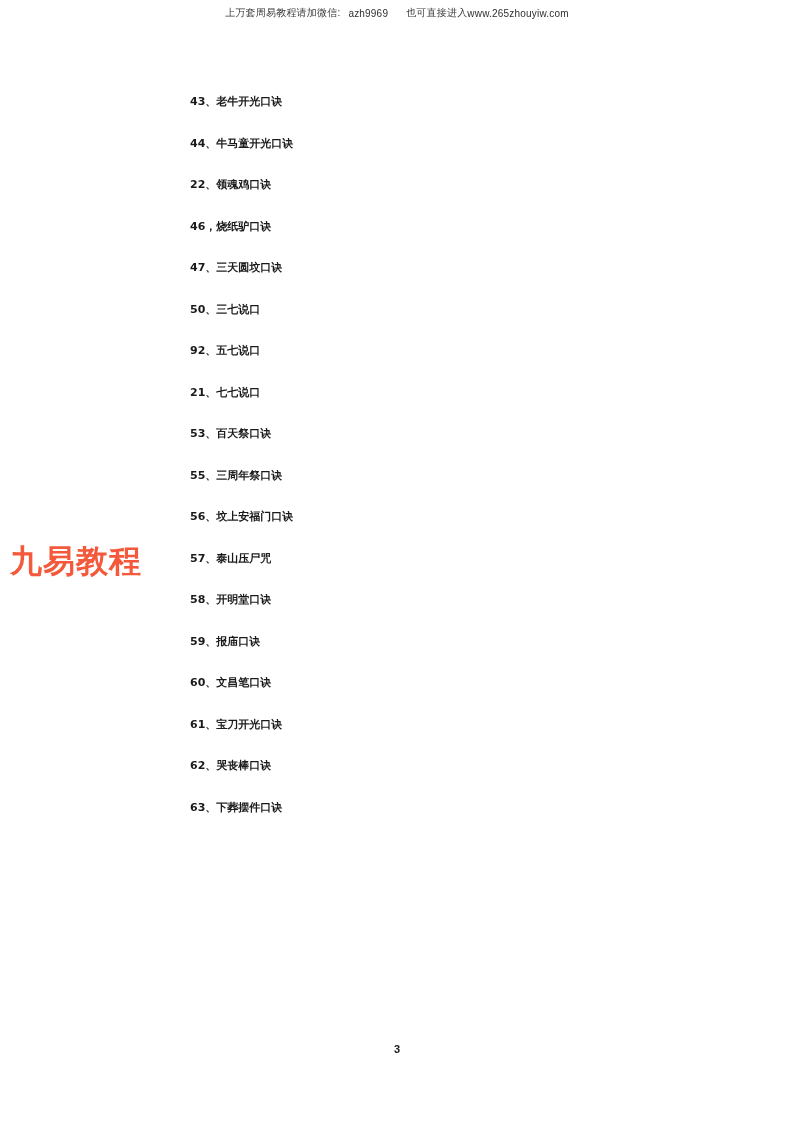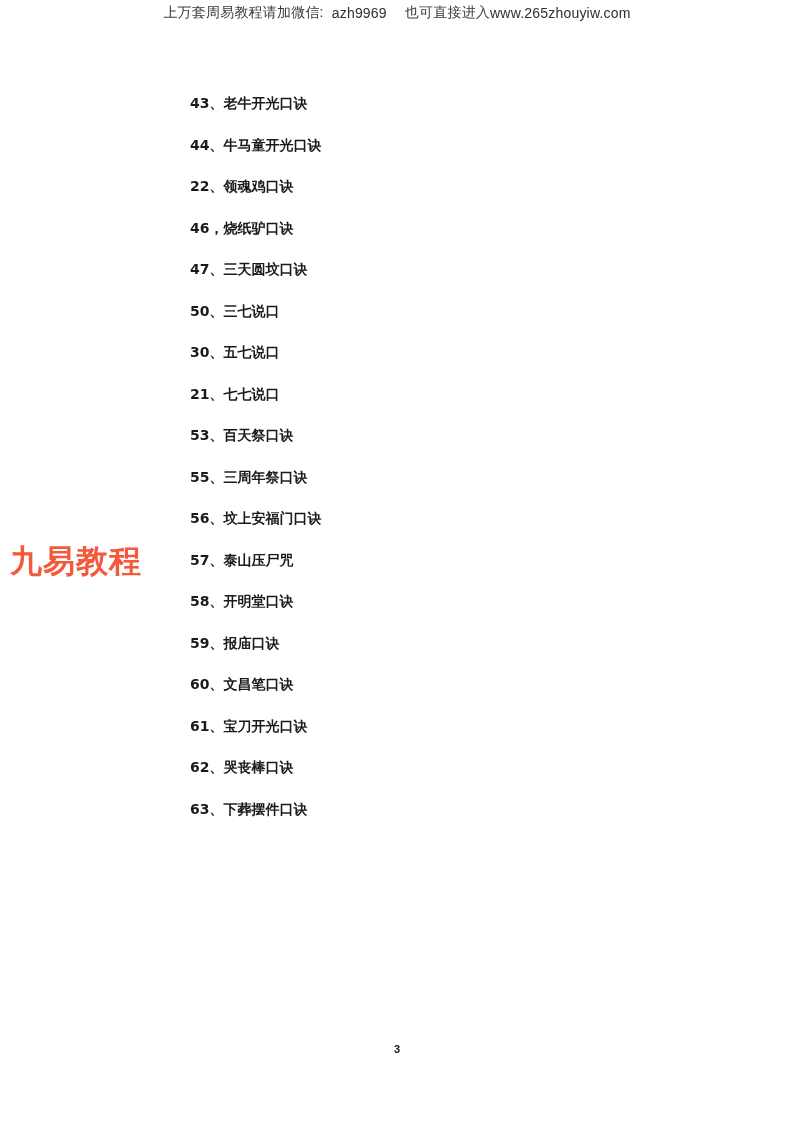--- a/index.html
+++ b/index.html
@@ -18,21 +18,21 @@
   
   .top-banner {
     position: absolute;
     top: 0;
     left: 0;
     width: 794px;
     height: 26px;
     display: flex;
     align-items: center;
     justify-content: center;
-    font-size: 14px;
+    font-size: 10px;
     color: #3a3a3a;
     letter-spacing: 0.2px;
     white-space: nowrap;
   }
   .top-banner .seg1 { color: #3a3a3a; }
   .top-banner .seg2 { color: #2f2f2f; margin-left: 8px; }
   .top-banner .seg3 { color: #3a3a3a; margin-left: 18px; }
   .top-banner .seg4 { color: #2f2f2f; }
 
   
@@ -49,21 +49,21 @@
   }
 
   
   .content {
     position: absolute;
     left: 190px;
     top: 96px;
     width: 520px;
   }
   .list-item {
-    font-size: 14px;
+    font-size: 11px;
     font-weight: bold;
     color: #1a1a1a;
     line-height: 1;
     height: 41.5px;
     display: flex;
     align-items: flex-start;
     white-space: nowrap;
     font-family: "DejaVu Sans", "Liberation Sans", sans-serif;
   }
   .list-item .txt {
@@ -107,21 +107,21 @@
   <div class="list-item">
       <span class="txt">46，烧纸驴口诀</span>
     </div>
   <div class="list-item">
       <span class="txt">47、三天圆坟口诀</span>
     </div>
   <div class="list-item">
       <span class="txt">50、三七说口</span>
     </div>
   <div class="list-item">
-      <span class="txt">30、五七说口</span>
+      <span class="txt">92、五七说口</span>
     </div>
   <div class="list-item">
       <span class="txt">21、七七说口</span>
     </div>
   <div class="list-item">
       <span class="txt">53、百天祭口诀</span>
     </div>
   <div class="list-item">
       <span class="txt">55、三周年祭口诀</span>
     </div>

